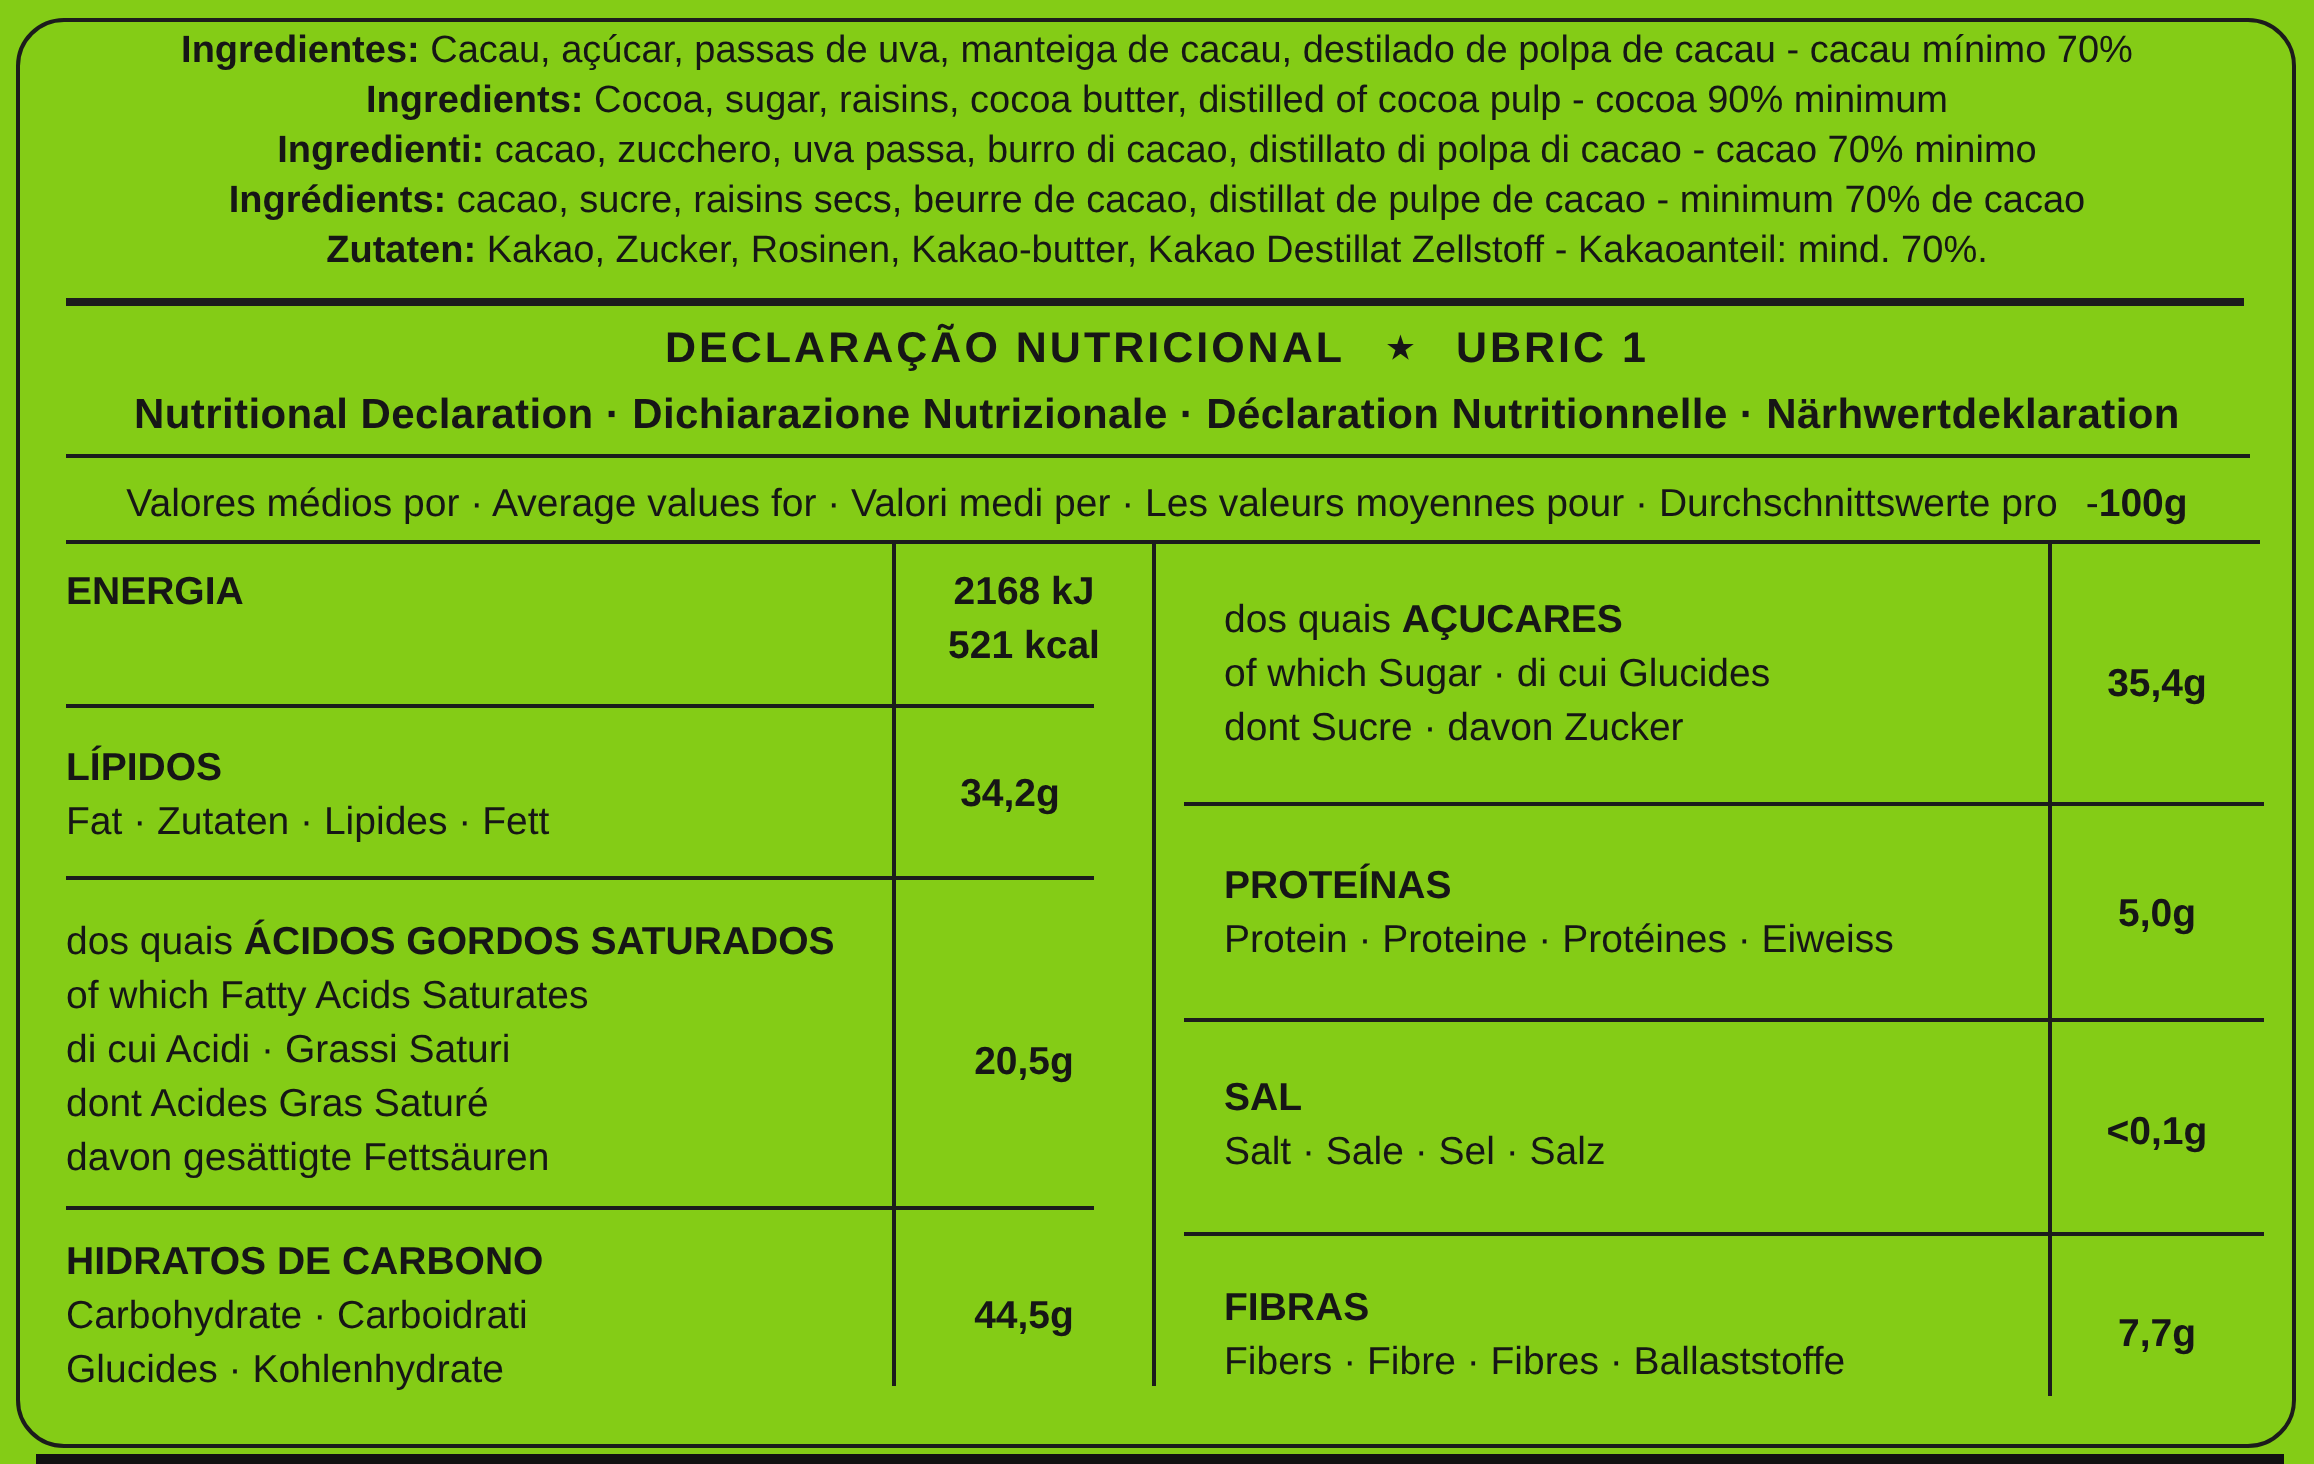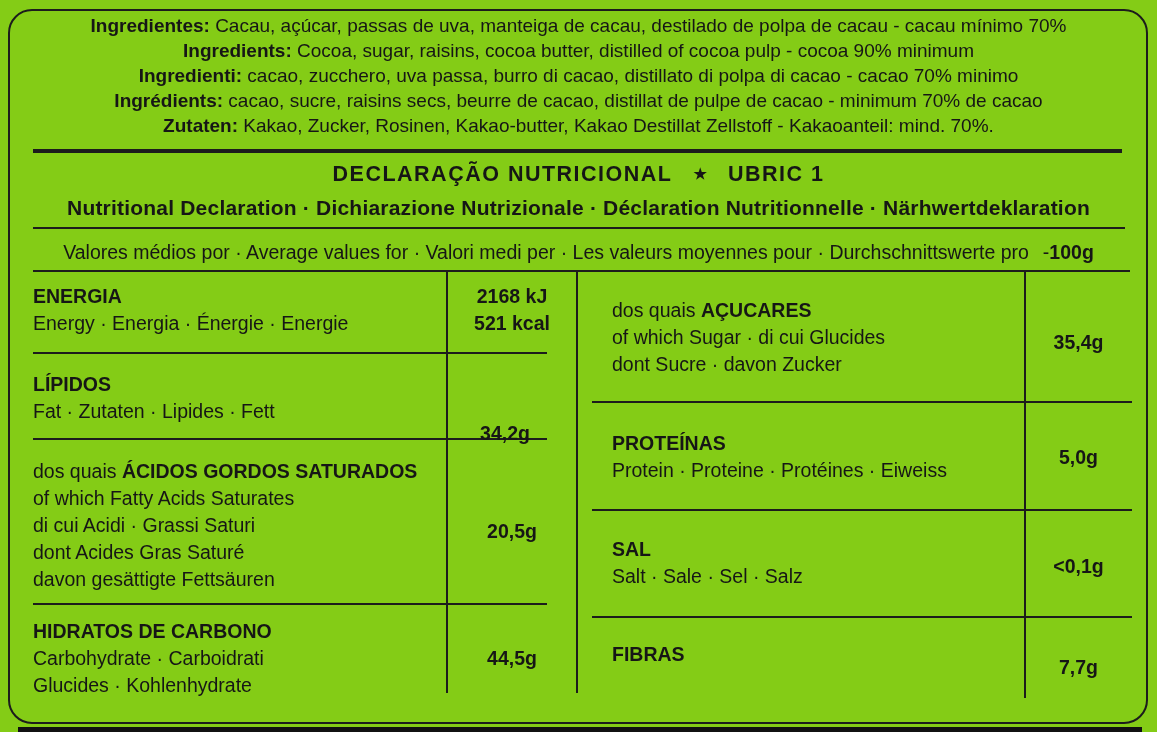--- a/index.html
+++ b/index.html
@@ -46,21 +46,21 @@
   .h-right-3 { left:592px; top:616px; width:540px; height:2px; }
 
   .nut-label { font-size:19.5px; line-height:27px; }
   .nut-name  { font-weight:bold; }
   .nut-value { font-size:19.5px; line-height:27px; font-weight:bold; text-align:center; }
 
   
   .lbl-energia  { left:33px; top:283px; width:400px; }
   .val-energia  { left:447px; top:283px; width:130px; }
   .lbl-lipidos  { left:33px; top:371px; width:400px; }
-  .val-lipidos  { left:447px; top:384px; width:116px;margin-top:36px; }
+  .val-lipidos  { left:447px; top:384px; width:116px; }
   .lbl-acidos   { left:33px; top:458px; width:410px; }
   .val-acidos   { left:447px; top:518px; width:130px; }
   .lbl-hidratos { left:33px; top:618px; width:400px; }
   .val-hidratos { left:447px; top:645px; width:130px; }
 
   
   .lbl-acucares  { left:612px; top:297px; width:400px; }
   .val-acucares  { left:1025px; top:329px; width:107px; }
   .lbl-proteinas { left:612px; top:430px; width:400px; }
   .val-proteinas { left:1025px; top:444px; width:107px; }
@@ -106,21 +106,20 @@
   <div class="rule v-right-val"></div>
   <div class="rule h-left-1"></div>
   <div class="rule h-left-2"></div>
   <div class="rule h-left-3"></div>
   <div class="rule h-right-1"></div>
   <div class="rule h-right-2"></div>
   <div class="rule h-right-3"></div>
 
   <div class="abs nut-label lbl-energia">
     <div class="nut-name">ENERGIA</div>
-    <div>Energy · Energia · Énergie · Energie</div>
   </div>
   <div class="abs nut-value val-energia">
     <div>2168 kJ</div>
     <div>521 kcal</div>
   </div>
 
   <div class="abs nut-label lbl-lipidos">
     <div class="nut-name">LÍPIDOS</div>
     <div>Fat · Zutaten · Lipides · Fett</div>
   </div>
@@ -168,18 +167,19 @@
   <div class="abs nut-label lbl-sal">
     <div class="nut-name">SAL</div>
     <div>Salt · Sale · Sel · Salz</div>
   </div>
   <div class="abs nut-value val-sal">
     <div>&lt;0,1g</div>
   </div>
 
   <div class="abs nut-label lbl-fibras">
     <div class="nut-name">FIBRAS</div>
+    <div>Fibers · Fibre · Fibres · Ballaststoffe</div>
   </div>
   <div class="abs nut-value val-fibras">
     <div>7,7g</div>
   </div>
 
 </div>
 
 </body></html>

